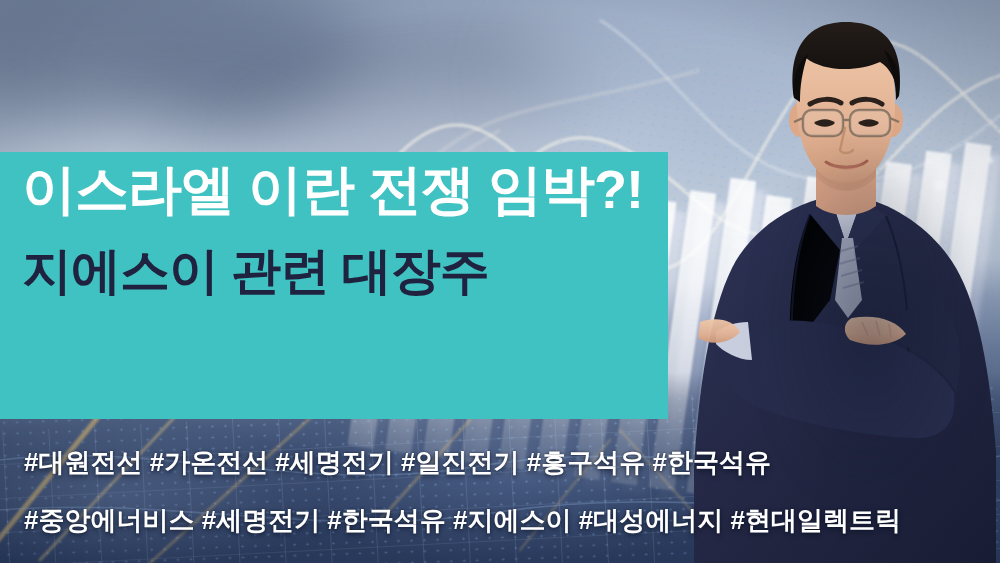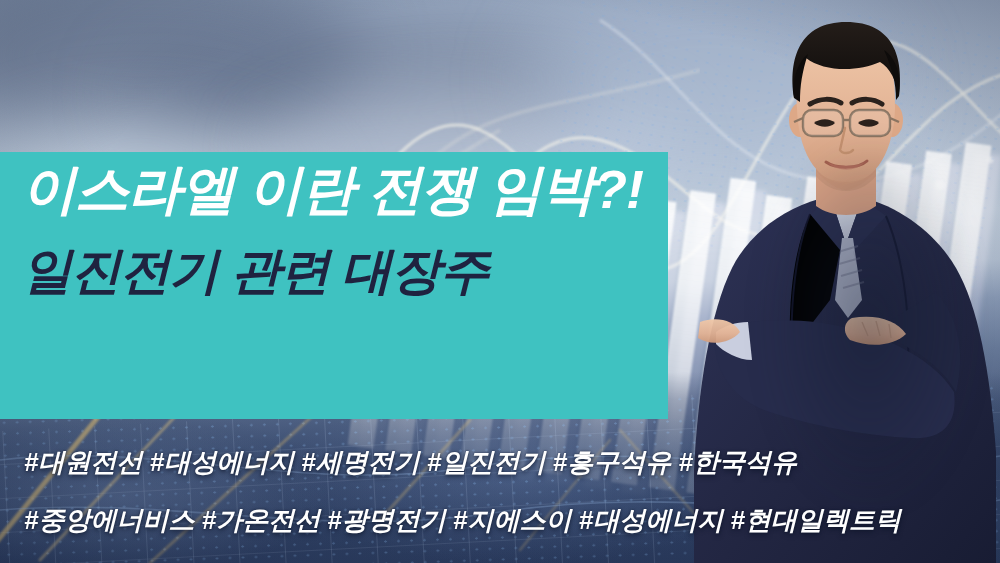--- a/index.html
+++ b/index.html
@@ -1,21 +1,20 @@
 <!DOCTYPE html>
 <html><head>
 <meta charset="utf-8">
 <style>
   html,body{margin:0;padding:0;background:#0c1222;}
   *{box-sizing:border-box;}
   #stage{
     position:relative;width:1000px;height:563px;overflow:hidden;
     font-family:"Liberation Sans","DejaVu Sans",sans-serif;
     background:#d946ef;
-    font-style:italic;
   }
 
   
   .bg{position:absolute;inset:0;overflow:hidden;}
 
   
   .bg-base{
     position:absolute;inset:0;
     background:
       linear-gradient(176deg,
@@ -329,18 +328,18 @@
       <path d="M136,162 C146,169 168,169 177,161" stroke="#a3604f" stroke-width="3" fill="none" stroke-linecap="round"></path>
       <path d="M138,163 C148,167 166,167 175,162 C166,172 148,172 138,163 Z" fill="#b97465" opacity=".55"></path>
 
       <path d="M126,170 C140,186 172,186 186,170 C176,184 162,190 156,190 C150,190 136,184 126,170 Z" fill="#c78f72" opacity=".35"></path>
     </svg>
   </div>
 
   <div class="banner"></div>
 
   <div class="headline h1">이스라엘 이란 전쟁 임박?!</div>
-  <div class="headline h2">일진전기 관련 대장주</div>
-
-  <div class="tags tags1">#대원전선 #대성에너지 #세명전기 #일진전기 #흥구석유 #한국석유</div>
-  <div class="tags tags2">#중앙에너비스 #가온전선 #광명전기 #지에스이 #대성에너지 #현대일렉트릭</div>
+  <div class="headline h2">지에스이 관련 대장주</div>
+
+  <div class="tags tags1">#대원전선 #가온전선 #세명전기 #일진전기 #흥구석유 #한국석유</div>
+  <div class="tags tags2">#중앙에너비스 #세명전기 #한국석유 #지에스이 #대성에너지 #현대일렉트릭</div>
 
 </div>
 
 </body></html>

